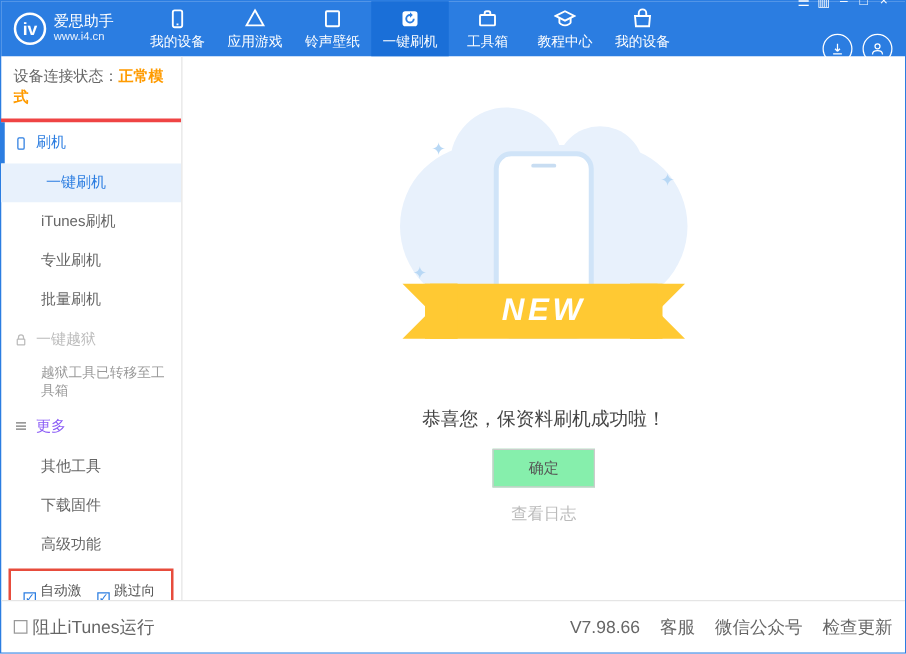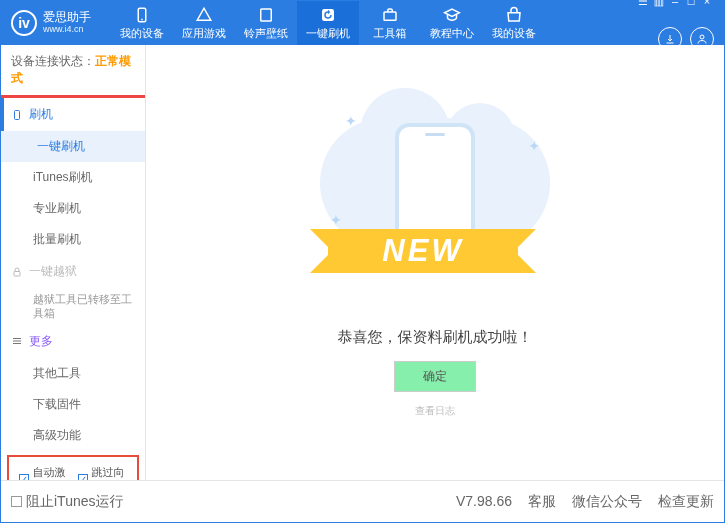--- a/index.html
+++ b/index.html
@@ -40,28 +40,28 @@
 .cb-box { width: 12px; height: 12px; border: 1px solid #2b7de1; display: flex; align-items: center; justify-content: center; color: #2b7de1; font-size: 10px; line-height: 1; }
 
 .content { flex: 1; display: flex; flex-direction: column; align-items: center; justify-content: center; position: relative; }
 .illus { position: relative; width: 220px; height: 200px; }
 .cloud { position: absolute; width: 230px; height: 130px; background: #e8f1fc; border-radius: 70px; top: 10px; left: -5px; }
 .cloud::before { content: ""; position: absolute; width: 90px; height: 90px; background: #e8f1fc; border-radius: 50%; top: -30px; left: 40px; }
 .cloud::after { content: ""; position: absolute; width: 70px; height: 70px; background: #e8f1fc; border-radius: 50%; top: -15px; right: 35px; }
 .phone { position: absolute; width: 80px; height: 150px; background: #fff; border: 4px solid #d0e4f8; border-radius: 14px; left: 70px; top: 15px; }
 .phone::before { content: ""; position: absolute; width: 20px; height: 3px; background: #c8ddf2; border-radius: 2px; top: 6px; left: 50%; transform: translateX(-50%); }
 .phone::after { content: ""; position: absolute; width: 12px; height: 12px; border: 2px solid #c8ddf2; border-radius: 50%; bottom: 4px; left: 50%; transform: translateX(-50%); }
-.new-ribbon { position: absolute; bottom: 35px; left: 3px; width: 190px; height: 44px; background: #ffc933; display: flex; align-items: center; justify-content: center; font-weight: 900; font-size: 31px; color: #fff; letter-spacing: 3px; font-style: italic; margin-top: 32px; }
+.new-ribbon { position: absolute; bottom: 35px; left: 15px; width: 190px; height: 44px; background: #ffc933; display: flex; align-items: center; justify-content: center; font-weight: 900; font-size: 25px; color: #fff; letter-spacing: 3px; font-style: italic; margin-top: 32px; }
 .new-ribbon::before, .new-ribbon::after { content: ""; position: absolute; width: 0; height: 0; border: 22px solid #ffc933; top: 0; }
 .new-ribbon::before { left: -18px; border-left-color: transparent; }
 .new-ribbon::after { right: -18px; border-right-color: transparent; }
 .star { position: absolute; color: #b8d8f5; font-size: 14px; }
 .success-text { margin-top: 20px; font-size: 15px; color: #444; }
 .confirm-btn { margin-top: 14px; padding: 6px 28px; border: 1px solid #ccc; background: #86efac; color: #555; font-size: 12px; cursor: pointer; }
-.log-link { margin-top: 12px; font-size: 10px; color: #bbb; cursor: pointer; }
+.log-link { margin-top: 12px; font-size: 13px; color: #bbb; cursor: pointer; }
 
 
 .statusbar { height: 42px; border-top: 1px solid #e5e5e5; display: flex; align-items: center; padding: 0 10px; font-size: 14px; color: #666; }
 .statusbar .sb-cb { display: flex; align-items: center; gap: 4px; }
 .sb-cb-box { width: 11px; height: 11px; border: 1px solid #999; }
 .statusbar .right { margin-left: auto; display: flex; gap: 16px; }
 </style>
 </head>
 <body>
 

